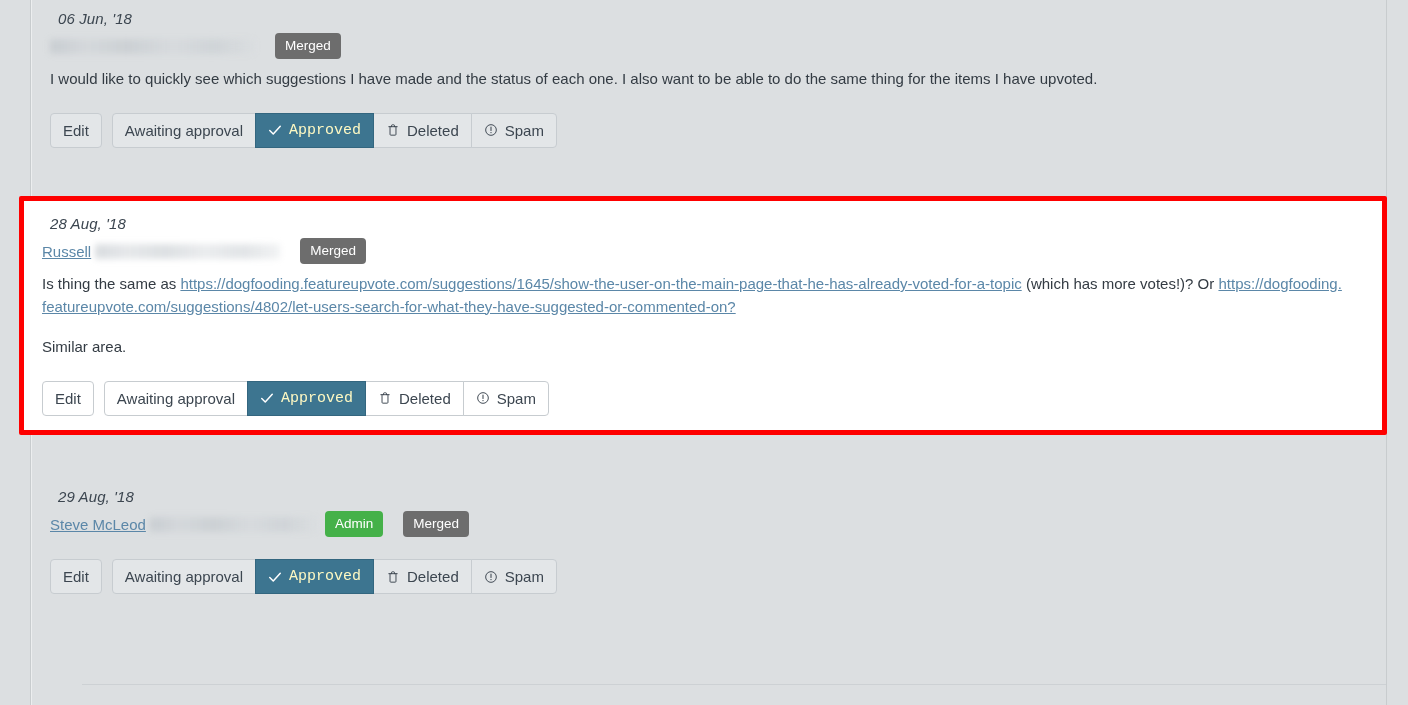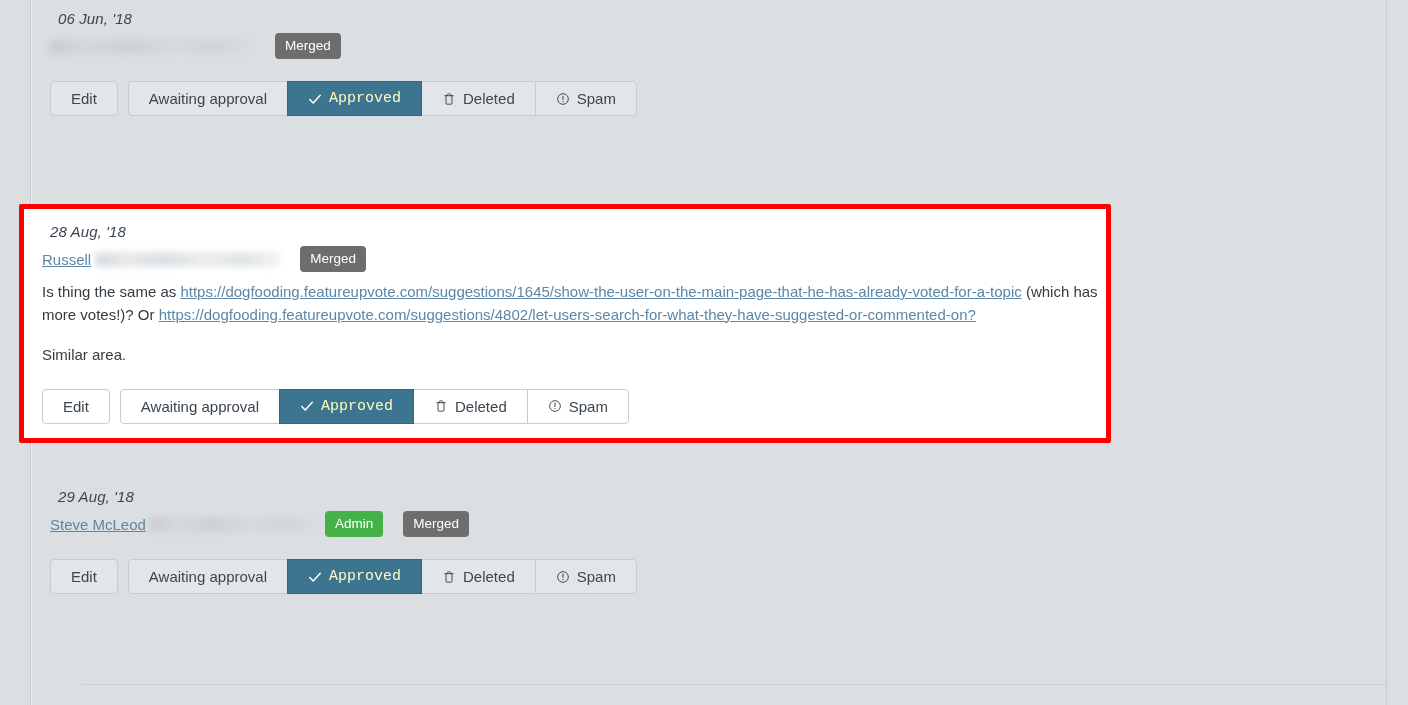--- a/index.html
+++ b/index.html
@@ -44,21 +44,21 @@
     padding: 0 0 0 18px;
   }
   .comment.highlight {
     background: #ffffff;
     border: 5px solid #fe0000;
     border-radius: 2px;
     padding: 14px 0 14px 18px;
   }
 
   .c1 { top: 10px; }
-  .c2 { left: -13px; top: 204px; width: 1092px; }
+  .c2 { left: -13px; top: 196px; width: 1368px; }
   .c3 { top: 488px; }
 
   .date {
     font-style: italic;
     font-size: 15px;
     color: #3c4650;
     margin: 0 0 6px 8px;
     letter-spacing: .1px;
   }
 
@@ -126,21 +126,21 @@
     margin-top: 22px;
   }
   .btn {
     font-family: "Liberation Sans", "DejaVu Sans", sans-serif;
     font-size: 15px;
     color: #3c4650;
     background: #e3e6e8;
     border: 1px solid #c7ccd0;
     border-radius: 4px;
     height: 35px;
-    padding: 0 20px;
+    padding: 0 12px;
     display: inline-flex;
     align-items: center;
     gap: 7px;
     cursor: pointer;
     line-height: 1;
     white-space: nowrap;
   }
   .highlight .btn { background: #ffffff; }
 
   .btn-group {
@@ -188,20 +188,23 @@
 <div class="rail rail-right"></div>
 
 <div class="page">
 
   <div class="comment c1">
     <div class="date">06 Jun, '18</div>
     <div class="author-row">
       <span class="redact r1"></span>
       <span class="badge badge-merged">Merged</span>
     </div>
+    <div class="body-text">
+      <p>I would like to quickly see which suggestions I have made and the status of each one. I also want to be able to do the same thing for the items I have upvoted.</p>
+    </div>
     <div class="btn-row">
       <button class="btn">Edit</button>
       <div class="btn-group">
         <button class="btn">Awaiting approval</button>
         <button class="btn active">
           <span class="ico">
             <svg viewBox="0 0 16 16" width="14" height="14">
                 <path d="M2 8.5 L6 12.5 L14 3.8" fill="none" stroke="#ffffff" stroke-width="1.7" stroke-linecap="round" stroke-linejoin="round"></path>
               </svg>
           </span>

